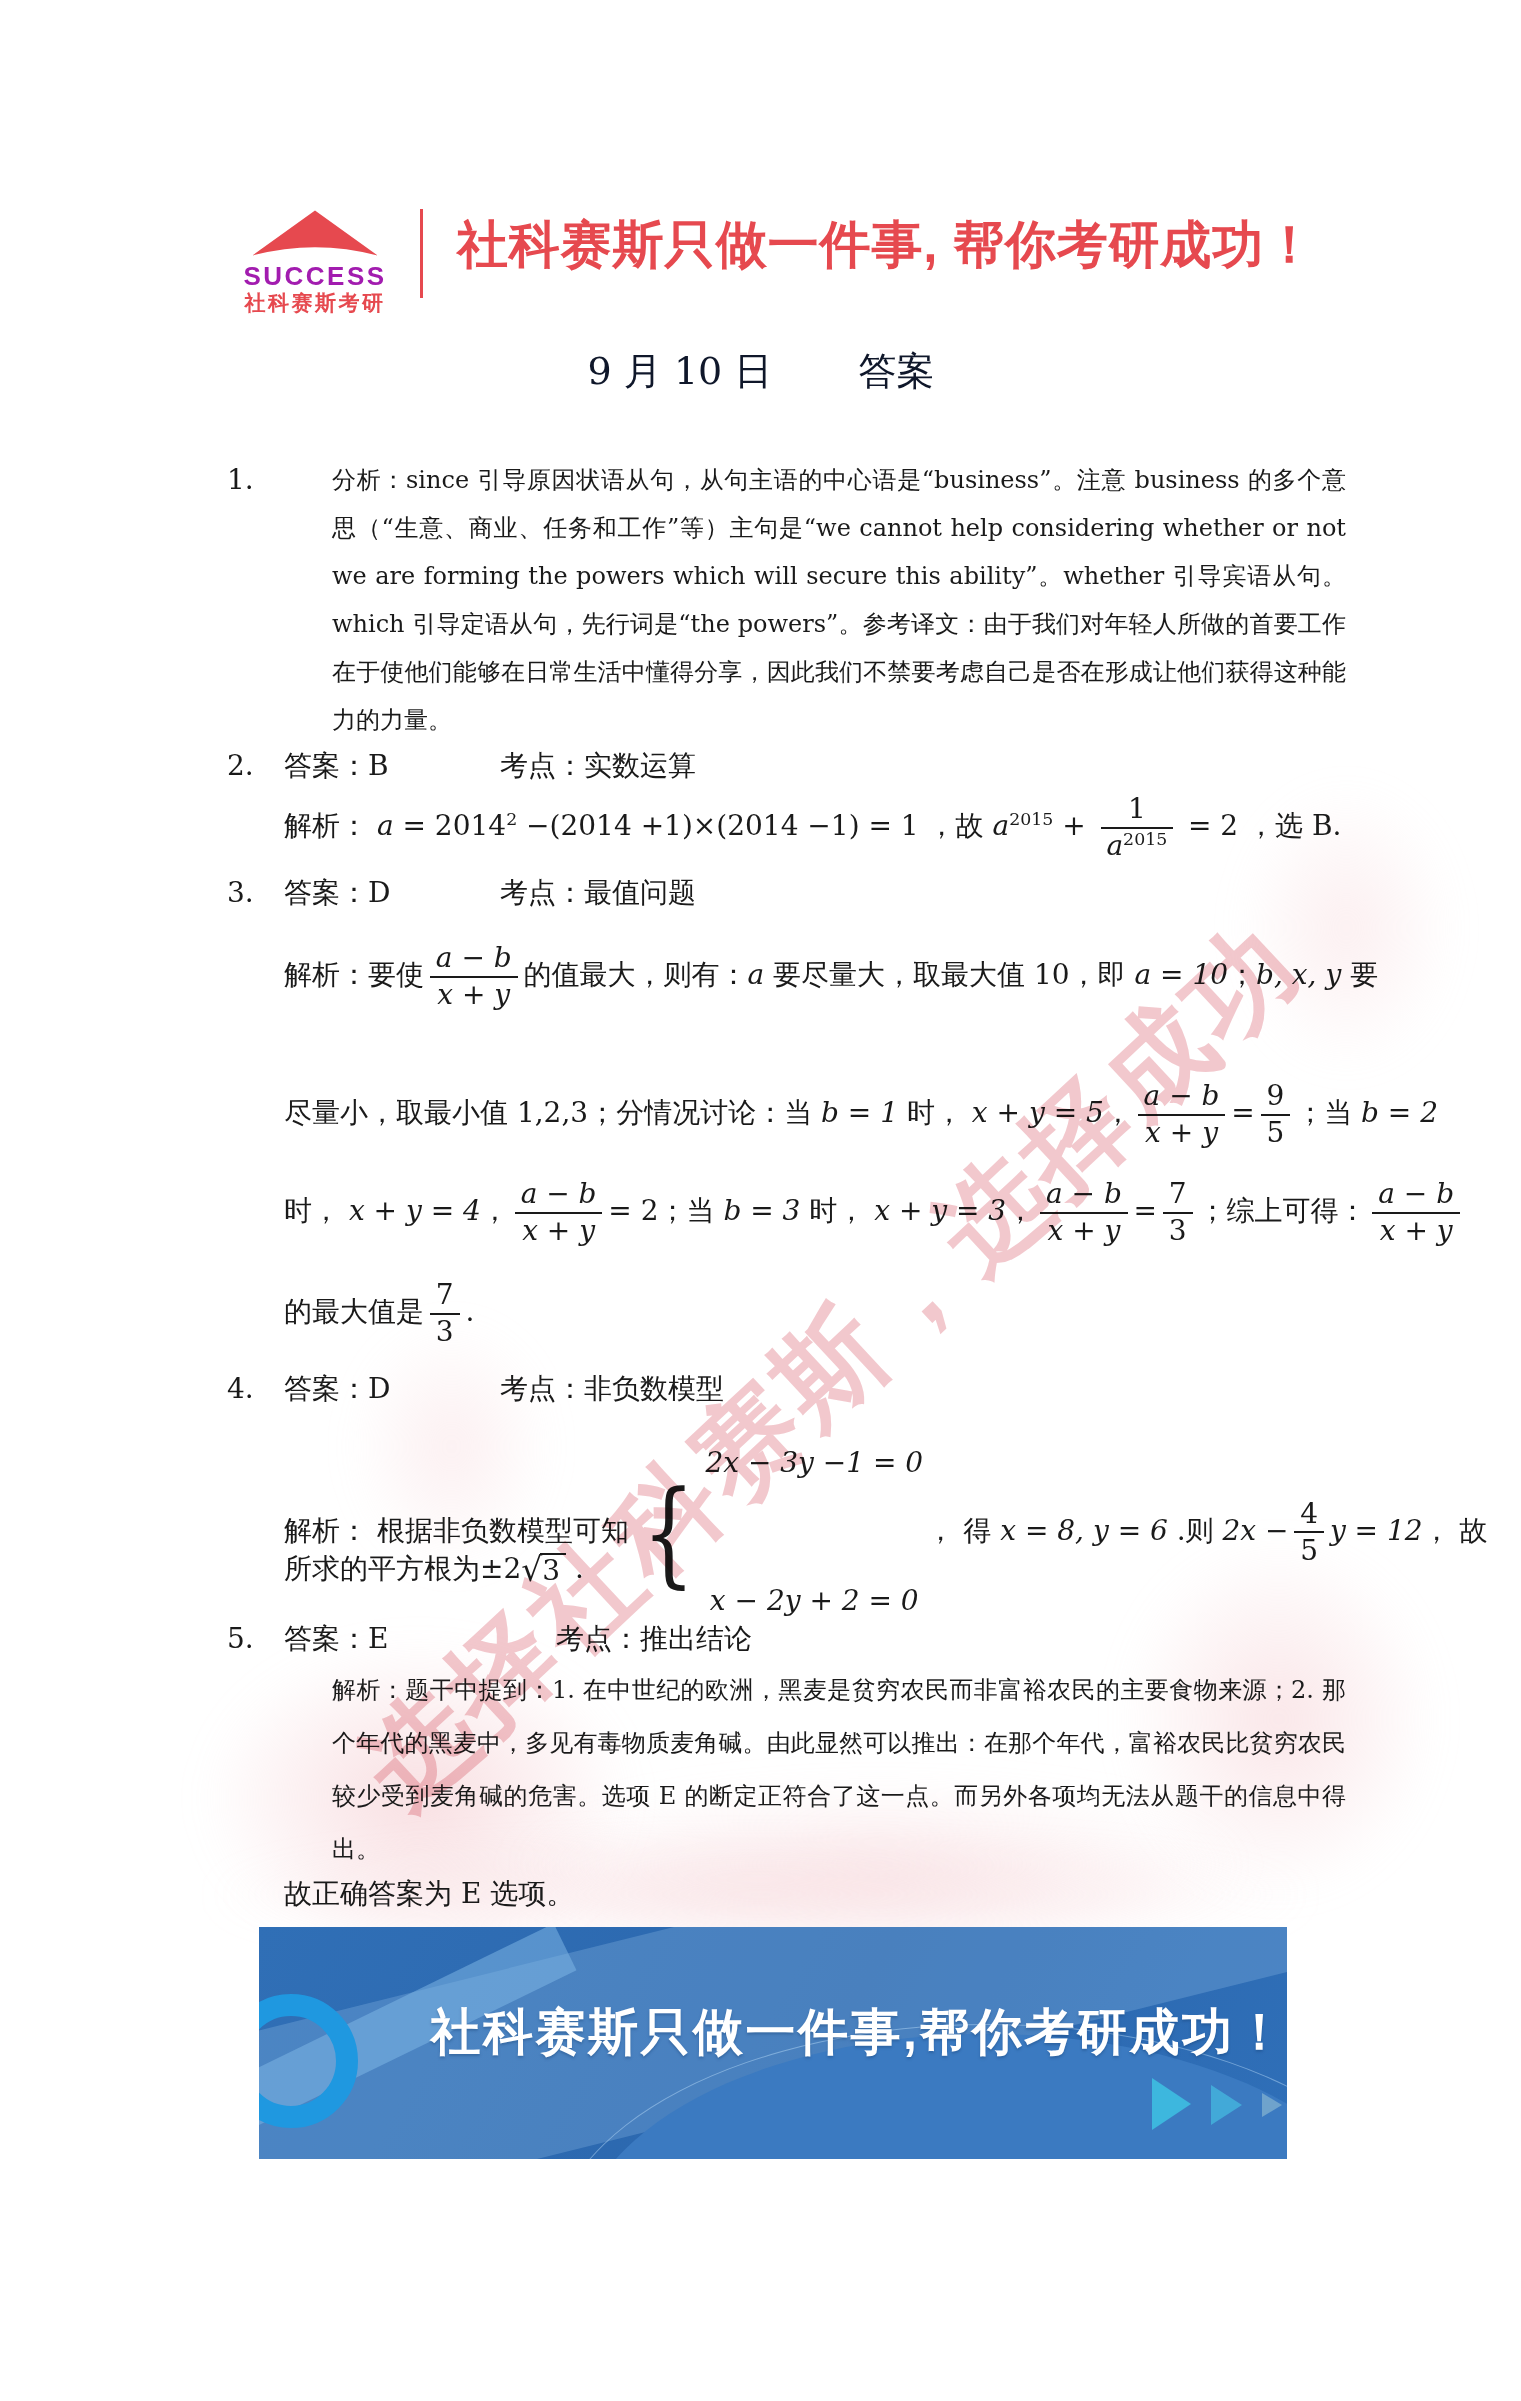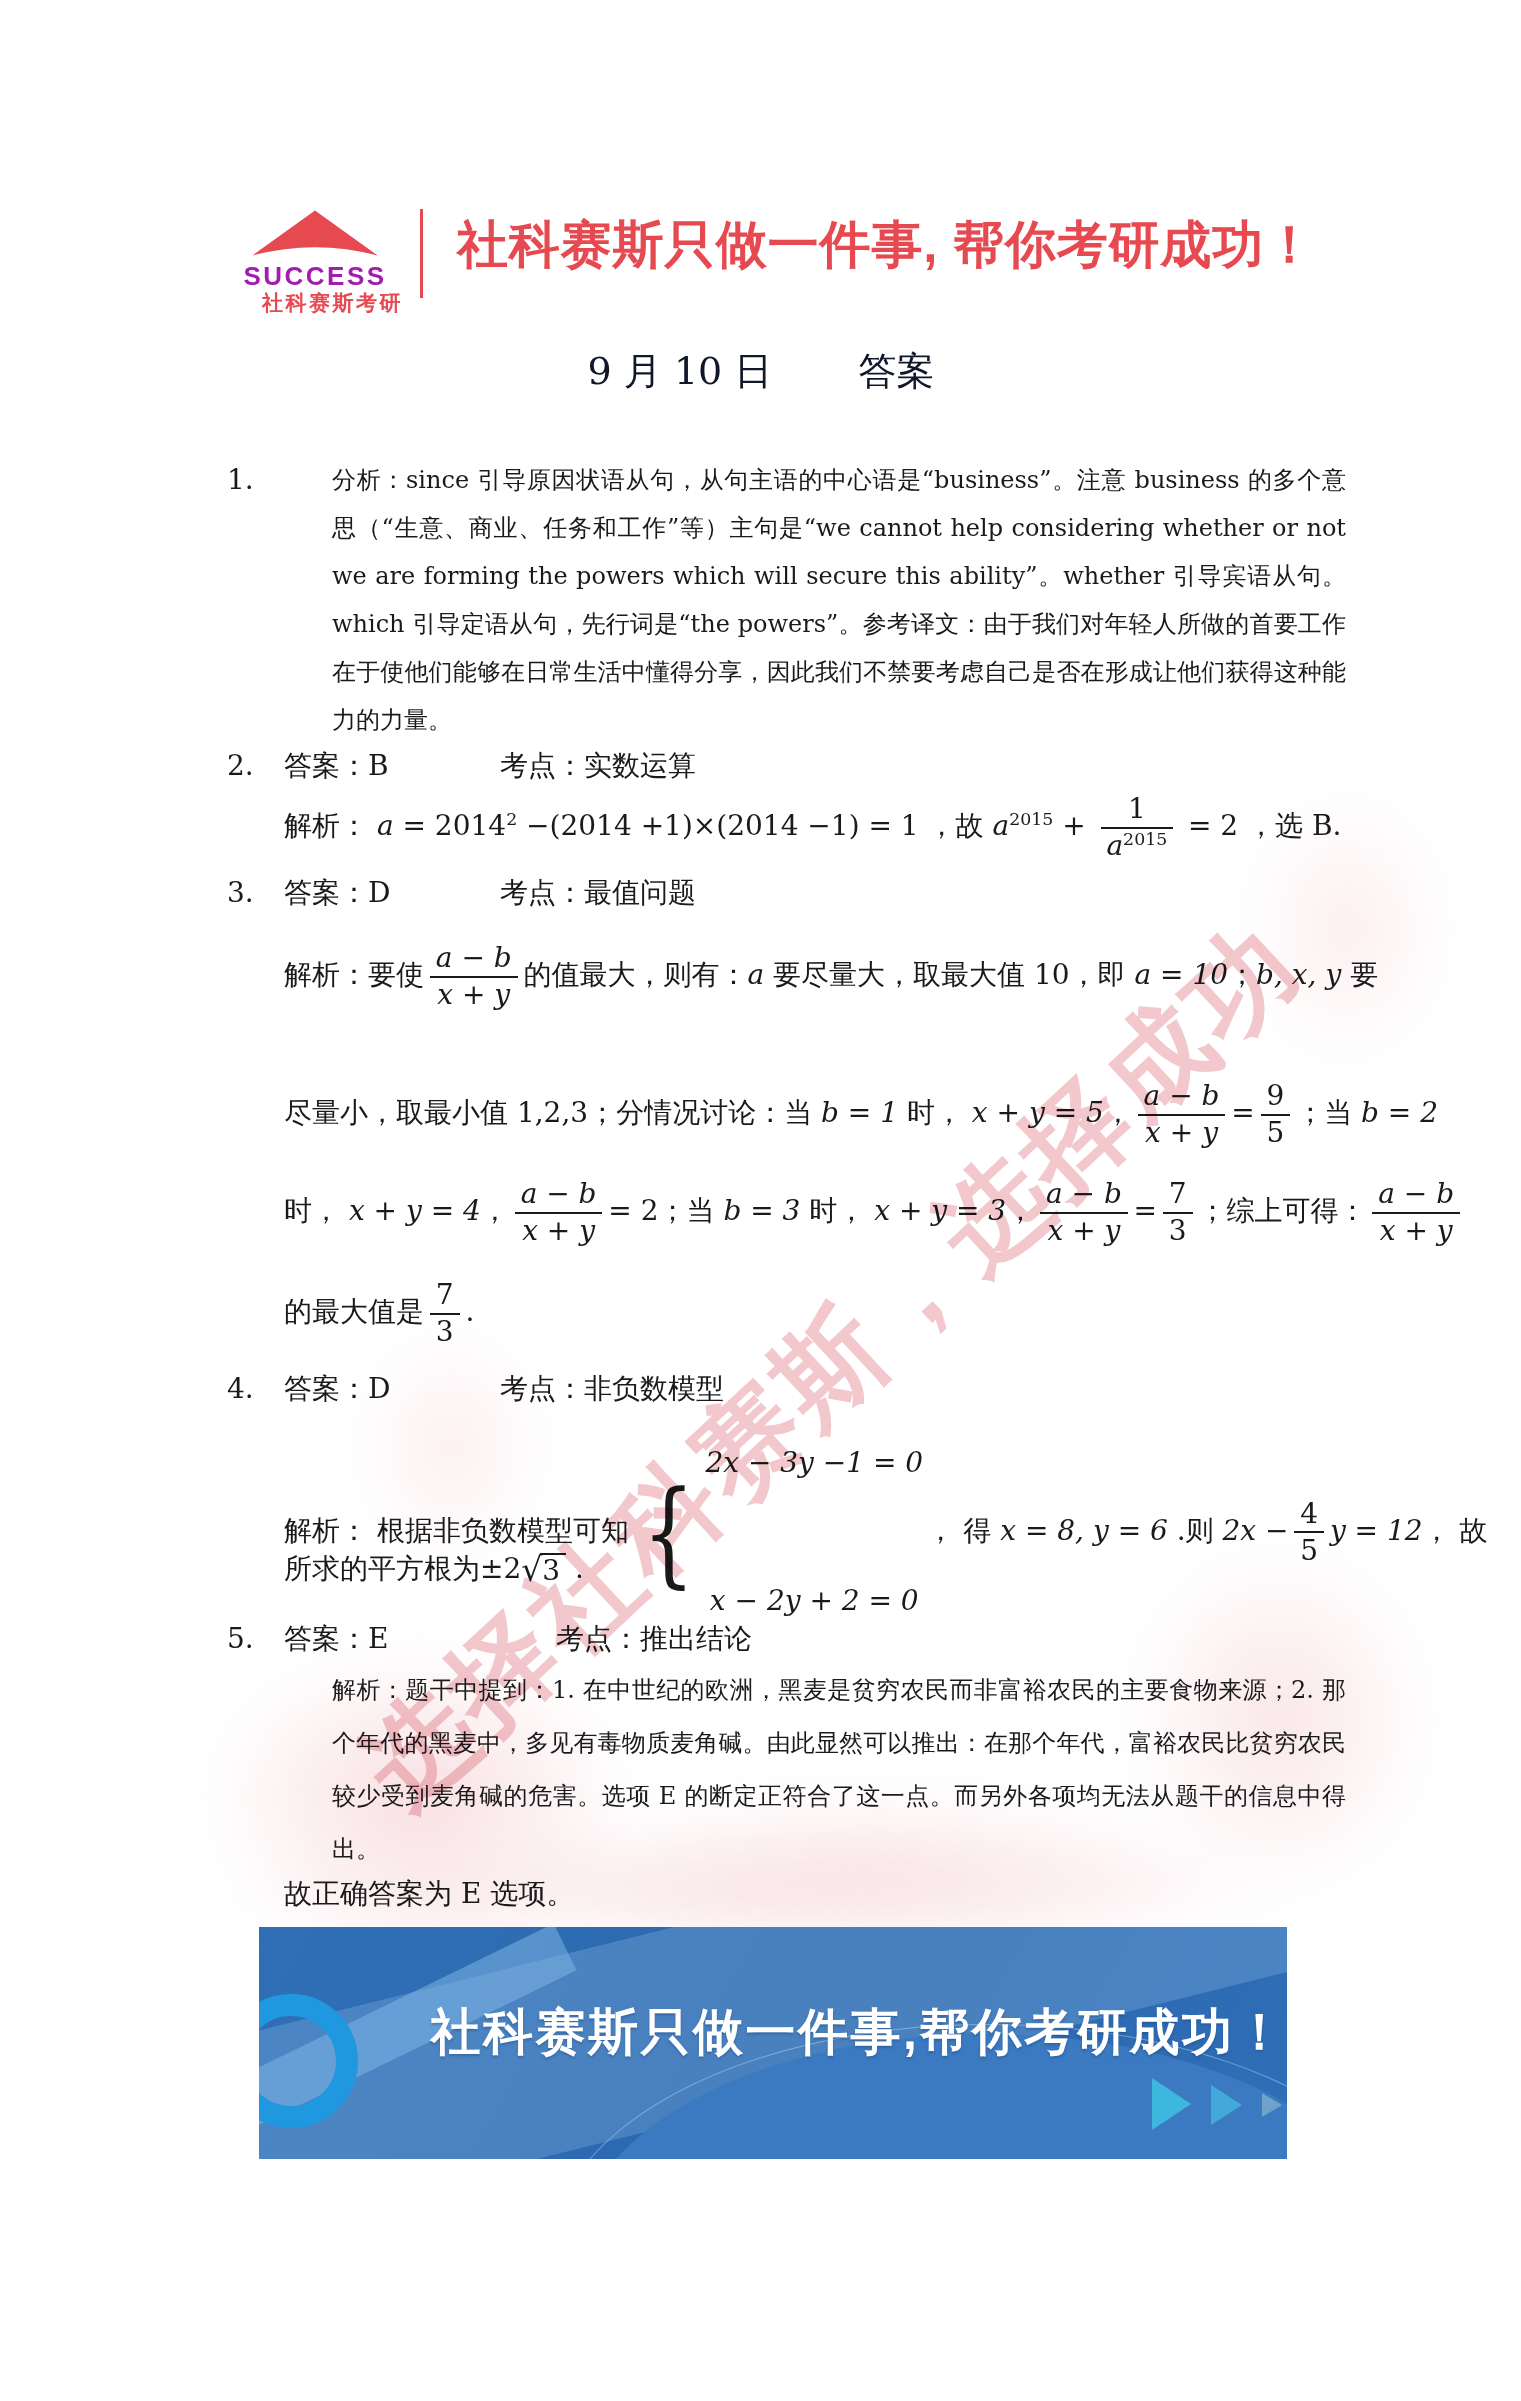--- a/index.html
+++ b/index.html
@@ -17,21 +17,21 @@
   .b1{left:201px;top:1639px;width:435px;height:318px;background:radial-gradient(ellipse at center,rgba(243,196,201,.55),rgba(243,196,201,0) 70%);}
   .b2{left:1120px;top:1539px;width:318px;height:360px;background:radial-gradient(ellipse at center,rgba(245,205,209,.5),rgba(245,205,209,0) 70%);}
   .b3{left:502px;top:1781px;width:753px;height:167px;background:radial-gradient(ellipse at center,rgba(246,210,214,.45),rgba(246,210,214,0) 70%);}
   .b4{left:1238px;top:786px;width:217px;height:284px;background:radial-gradient(ellipse at center,rgba(247,215,218,.4),rgba(247,215,218,0) 70%);}
   .b5{left:217px;top:1840px;width:1087px;height:109px;background:radial-gradient(ellipse at center,rgba(245,206,210,.4),rgba(245,206,210,0) 75%);}
   .b6{left:351px;top:1321px;width:201px;height:251px;background:radial-gradient(ellipse at center,rgba(246,210,214,.35),rgba(246,210,214,0) 70%);}
 
   
   .logo{position:absolute;left:227px;top:207px;width:176px;text-align:center;z-index:2;}
   .logo .brand{display:block;font-family:"Liberation Sans","DejaVu Sans",sans-serif;font-weight:bold;font-size:26px;letter-spacing:2.5px;color:#a21caf;line-height:28.4px;}
-  .logo .sub{display:block;font-family:"Liberation Sans","DejaVu Sans",sans-serif;font-weight:bold;font-size:21px;letter-spacing:2.5px;color:#e6494f;line-height:25px;text-align:right;}
+  .logo .sub{display:block;font-family:"Liberation Sans","DejaVu Sans",sans-serif;font-weight:bold;font-size:21px;letter-spacing:2.5px;color:#e6494f;line-height:25px;}
   .hdr-divider{position:absolute;left:420px;top:209px;width:2.5px;height:89px;background:#e6494f;z-index:2;}
   .hdr-slogan{position:absolute;left:441px;top:214px;width:870px;z-index:2;
     font-family:"Liberation Sans","DejaVu Sans",sans-serif;font-weight:bold;
     font-size:51px;line-height:62px;letter-spacing:0.8px;color:#e6494f;white-space:nowrap;margin-left:16px;}
 
   
   .title{position:absolute;left:0;top:348px;width:1522px;text-align:center;font-size:38px;line-height:47px;color:#0f172a;z-index:2;}
   .title .t2{margin-left:74px;}
 
   

